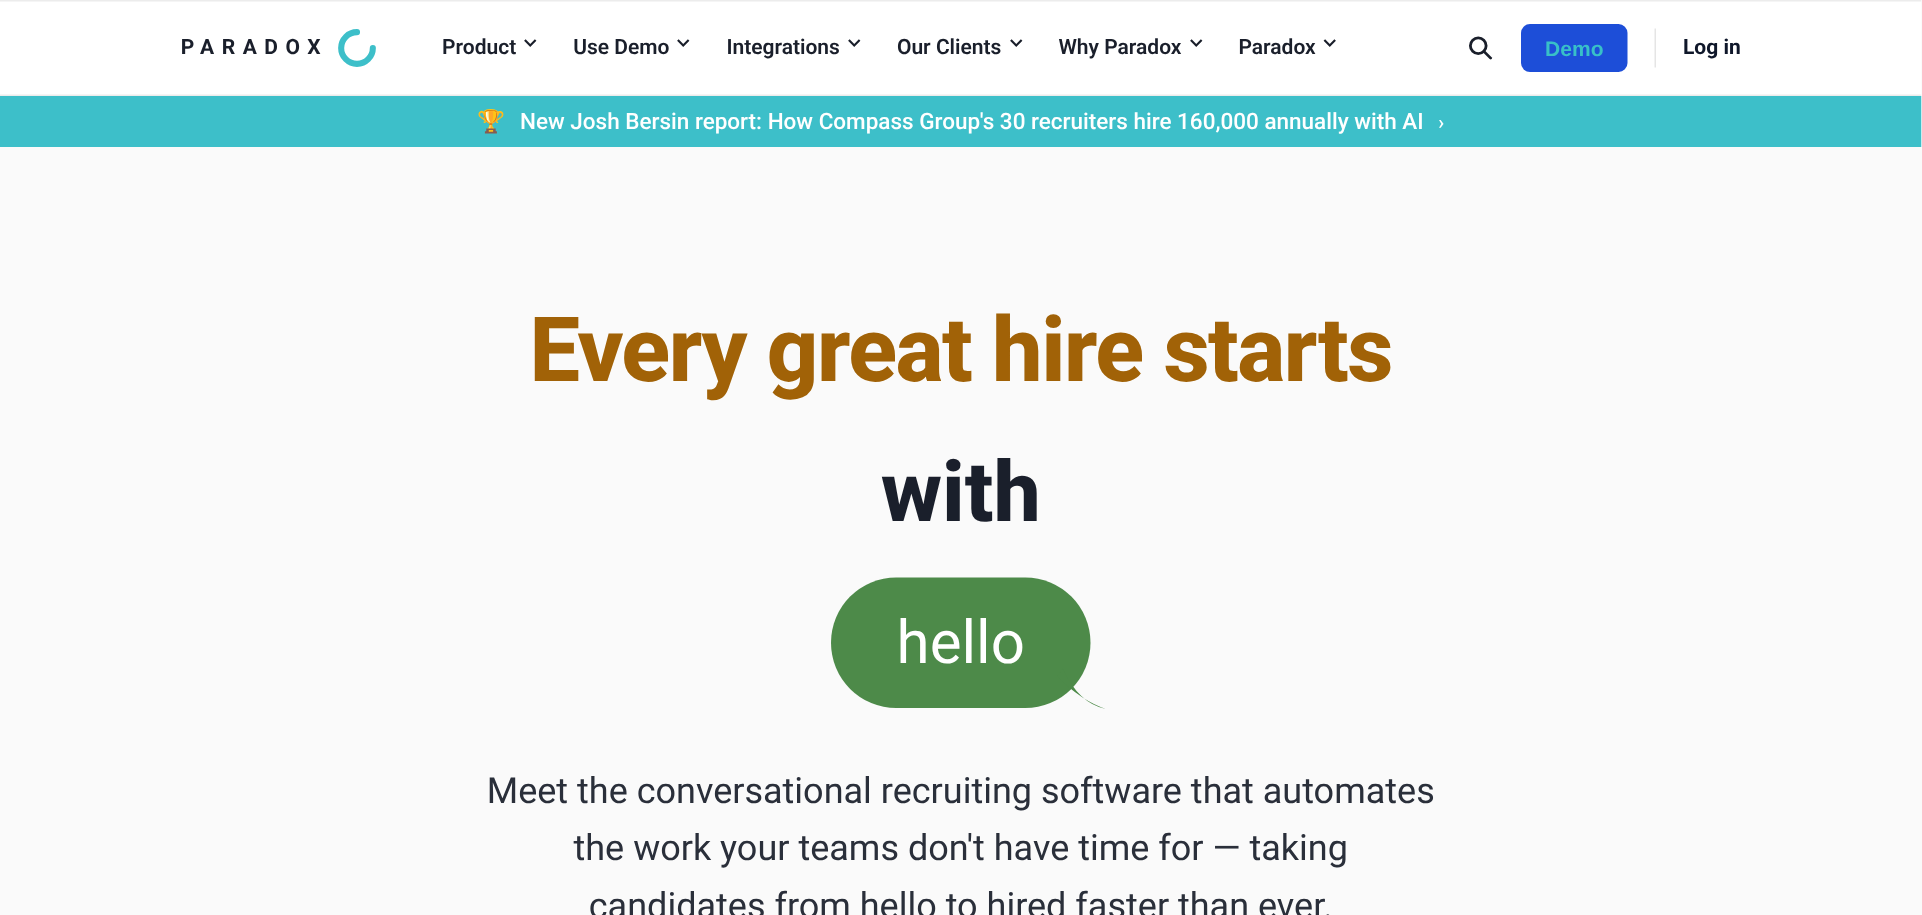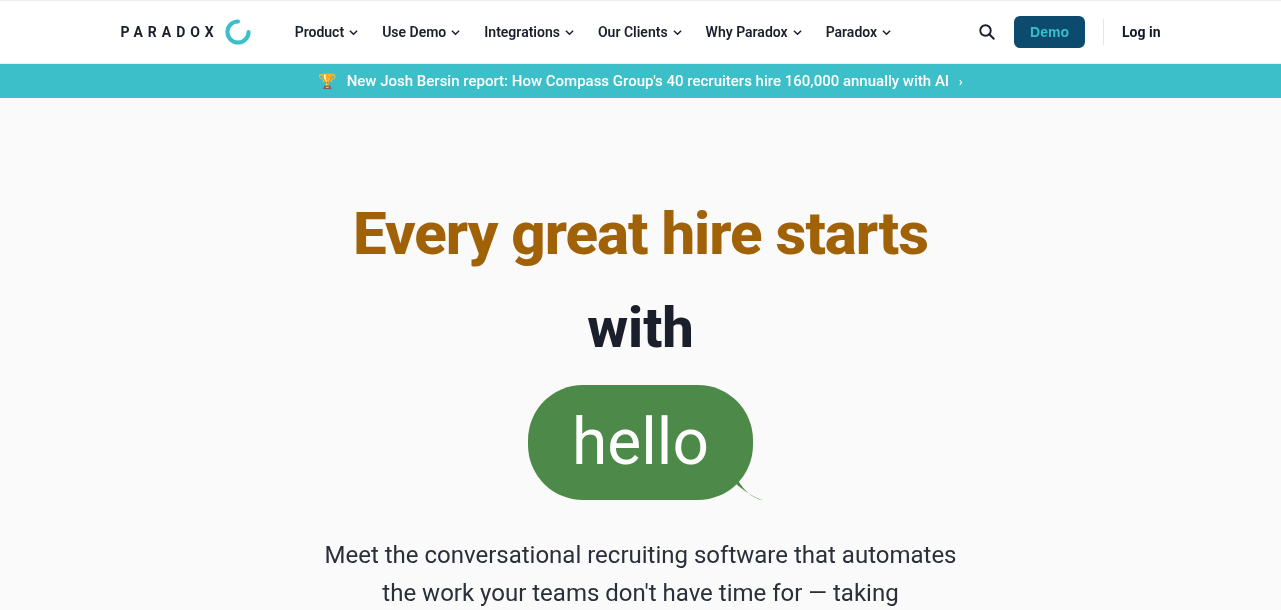--- a/index.html
+++ b/index.html
@@ -45,21 +45,21 @@
     height: 26px;
   }
   .nav {
     display: flex;
     align-items: center;
     gap: 4px;
     flex: 1;
   }
   .nav-item {
     display: flex;
-    align-items: center;
+    align-items: flex-start;
     gap: 5px;
     font-size: 14px;
     font-weight: 600;
     color: #1a1f2b;
     cursor: pointer;
     white-space: nowrap;
     padding-left: 20px;
   }
   .chev {
     width: 9px;
@@ -69,21 +69,21 @@
     display: flex;
     align-items: center;
     gap: 18px;
   }
   .search-btn {
     width: 18px;
     height: 18px;
     cursor: pointer;
   }
   .demo-btn {
-    background: #0c4a6e;
+    background: #1d4ed8;
     color: #38c0c8;
     font-weight: 600;
     font-size: 14px;
     padding: 8px 16px;
     border-radius: 6px;
     cursor: pointer;
     border: none;
   }
   .divider {
     width: 1px;
@@ -130,21 +130,21 @@
     font-weight: 800;
     color: #1a1f2b;
   }
   .bubble-wrap {
     position: relative;
     display: inline-block;
   }
   .bubble {
     background: #4d8a49;
     color: #ffffff;
-    font-size: 64px;
+    font-size: 40px;
     font-weight: 400;
     padding: 20px 44px;
     border-radius: 55px;
     display: inline-block;
   }
   .bubble-tail {
     position: absolute;
     right: -12px;
     bottom: -6px;
     width: 36px;
@@ -217,21 +217,21 @@
       </svg>
       <button class="demo-btn">Demo</button>
       <div class="divider"></div>
       <a class="login-link">Log in</a>
     </div>
   </div>
 </header>
 
 <div class="banner">
   <span class="emoji">🏆</span>
-  <span>New Josh Bersin report: How Compass Group's 40 recruiters hire 160,000 annually with AI</span>
+  <span>New Josh Bersin report: How Compass Group's 30 recruiters hire 160,000 annually with AI</span>
   <span class="arrow">›</span>
 </div>
 
 <section class="hero">
   <h1 class="hero-line1">Every great hire starts</h1>
   <div class="hero-line2">
     <span class="hero-with">with</span>
     <span class="bubble-wrap">
       <span class="bubble">hello</span>
       <svg class="bubble-tail" viewBox="0 0 40 40">

